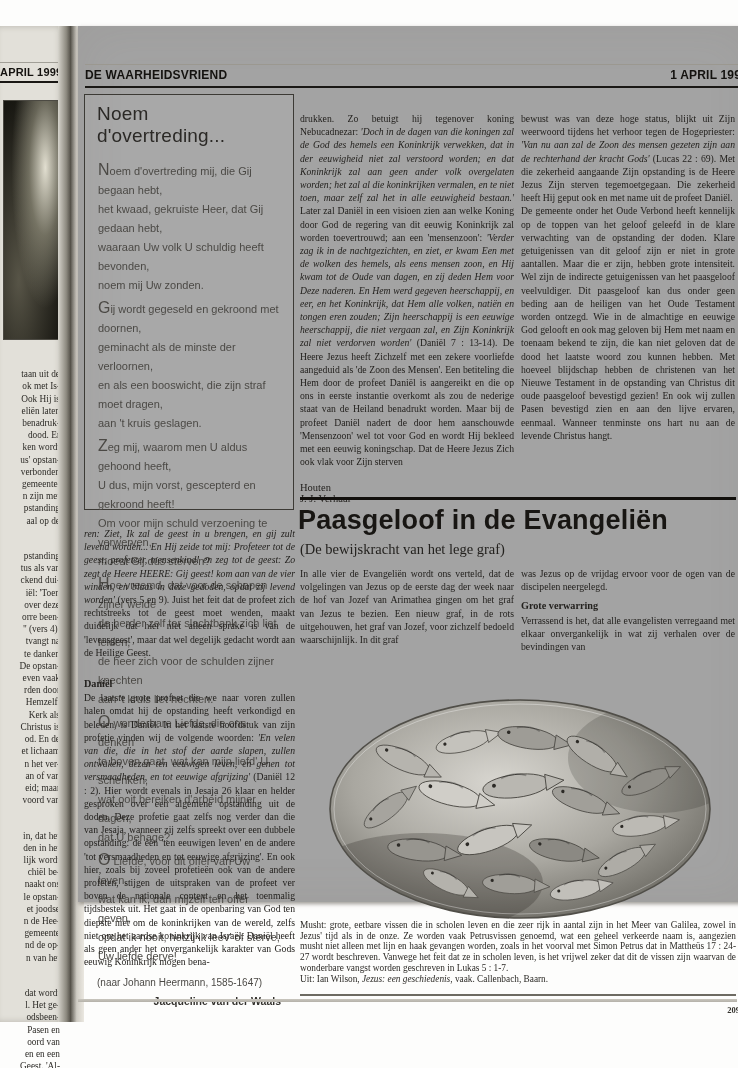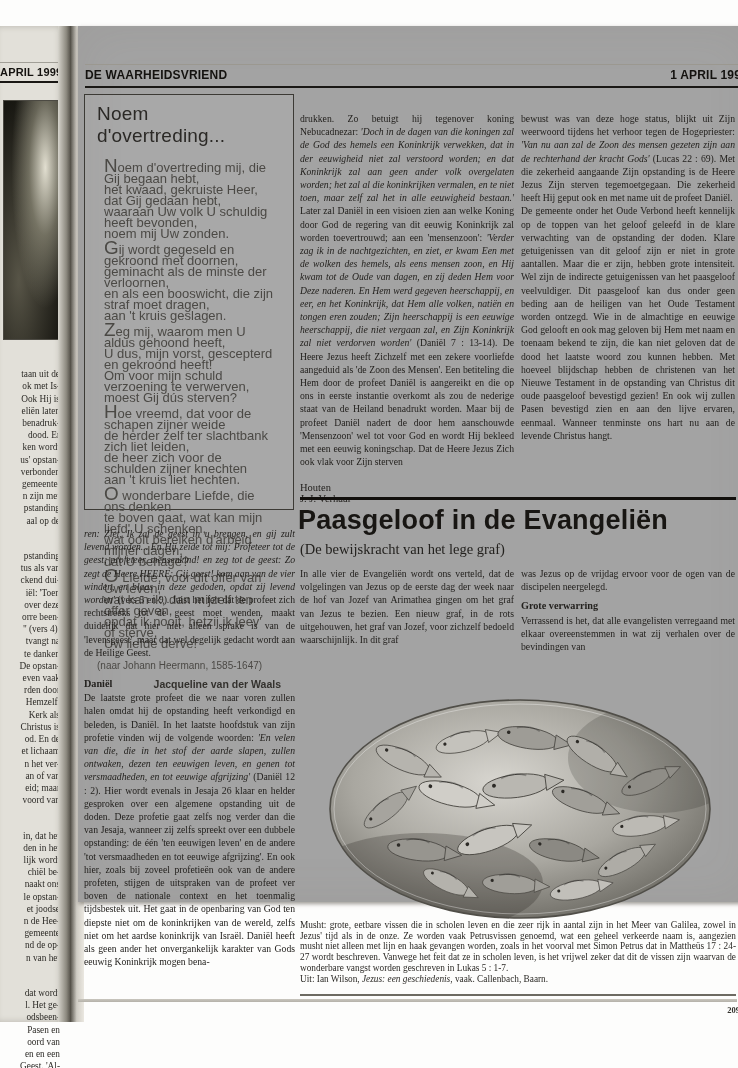--- a/index.html
+++ b/index.html
@@ -34,21 +34,21 @@
   .masthead{position:absolute;left:7px;right:6px;top:38px;border-top:1px solid #9b9890;
             border-bottom:2px solid #1a1815;padding:3px 0 4px;display:flex;justify-content:space-between;}
   .masthead span{font-family:"Liberation Sans",sans-serif;font-weight:bold;font-size:12px;
                  color:#14120f;letter-spacing:.2px;}
 
   
   .poem-box{position:absolute;left:6px;top:68px;width:210px;height:416px;border:1px solid #3c3a35;
             background:rgba(255,255,255,.06);padding:8px 12px;box-sizing:border-box;
             font-family:"Liberation Sans",sans-serif;}
   .poem-title{font-size:19px;color:#2b2926;letter-spacing:.2px;margin:0 0 13px;}
-  .stanza{font-size:13px;line-height:11px;color:#4b4945;white-space:pre-line;margin:0 7px 3px;}
+  .stanza{font-size:11px;line-height:19px;color:#4b4945;white-space:pre-line;margin:0 1px 3px;}
   .stanza::first-letter{font-size:1.45em;}
   .poem-attrib{font-size:10px;color:#4b4945;margin-top:11px;}
   .poem-author{font-size:10.5px;font-weight:bold;color:#33312d;text-align:right;margin-top:7px;}
 
   
   .bodycol{position:absolute;font-size:9.7px;line-height:13.2px;text-align:justify;color:#23211e;}
   .col-left{left:6px;top:501px;width:211px;}
   .col-mid{left:222px;top:86px;width:214px;}
   .col-right{left:443px;top:86px;width:214px;}
   .subhead{font-weight:bold;font-size:10.2px;margin:18px 0 1px;text-align:left;}
@@ -210,21 +210,21 @@
 
     <div class="a2-title">Paasgeloof in de Evangeliën</div>
     <div class="a2-subtitle">(De bewijskracht van het lege graf)</div>
 
     <div class="bodycol a2-col1">
       <div>In alle vier de Evangeliën wordt ons verteld, dat de volgelingen van Jezus op de eerste dag der week naar de hof van Jozef van Arimathea gingen om het graf van Jezus te bezien. Een nieuw graf, in de rots uitgehouwen, het graf van Jozef, voor zichzelf bedoeld waarschijnlijk. In dit graf</div>
     </div>
     <div class="bodycol a2-col2">
       <div>was Jezus op de vrijdag ervoor voor de ogen van de discipelen neergelegd.</div>
       <div class="subhead">Grote verwarring</div>
-      <div>Verrassend is het, dat alle evangelisten verregaand met elkaar overeenstemmen in wat zij verhalen over de bevindingen van</div>
+      <div>Verrassend is het, dat alle evangelisten verregaand met elkaar onvergankelijk in wat zij verhalen over de bevindingen van</div>
     </div>
 
     <div class="photo-wrap">
       <svg width="384" height="222" viewBox="0 0 384 222">
         <defs>
           <radialGradient id="pbg" cx="44%" cy="38%" r="75%">
             <stop offset="0%" stop-color="#d8d6d0"></stop>
             <stop offset="50%" stop-color="#a9a7a0"></stop>
             <stop offset="82%" stop-color="#76746d"></stop>
             <stop offset="100%" stop-color="#4e4c46"></stop>

